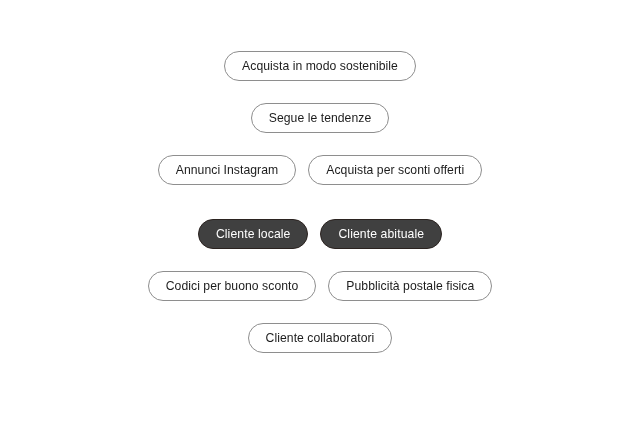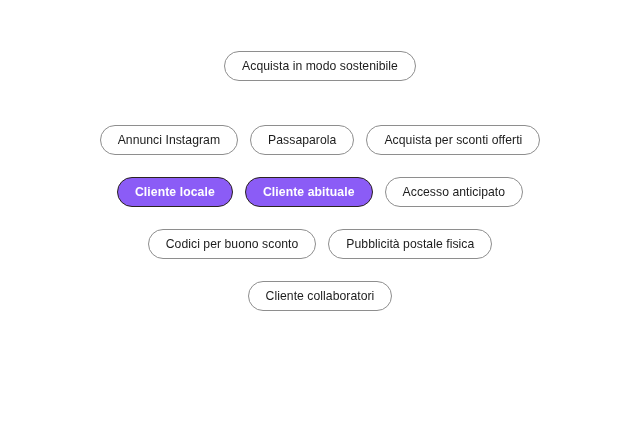--- a/index.html
+++ b/index.html
@@ -49,45 +49,45 @@
     color: #1c1c1c;
     font-family: "Liberation Sans", "DejaVu Sans", sans-serif;
     font-size: 12.2px;
     line-height: 1;
     letter-spacing: 0.05px;
     white-space: nowrap;
     cursor: pointer;
     user-select: none;
   }
   .tag-pill.selected {
-    background: #8b5cf6;
+    background: #404040;
     border-color: #2b2320;
     color: #ffffff;
-    font-weight: bold;
+    font-weight: normal;
     letter-spacing: 0.1px;
+    margin-top: 12px;
   }
 </style>
 </head>
 <body>
 
 <div id="tag-cloud">
     <div class="tag-row">
       <div class="tag-pill">Acquista in modo sostenibile</div>
     </div>
     <div class="tag-row">
+      <div class="tag-pill">Segue le tendenze</div>
     </div>
     <div class="tag-row">
       <div class="tag-pill">Annunci Instagram</div>
-      <div class="tag-pill">Passaparola</div>
       <div class="tag-pill">Acquista per sconti offerti</div>
     </div>
     <div class="tag-row">
       <div class="tag-pill selected">Cliente locale</div>
       <div class="tag-pill selected">Cliente abituale</div>
-      <div class="tag-pill">Accesso anticipato</div>
     </div>
     <div class="tag-row">
       <div class="tag-pill">Codici per buono sconto</div>
       <div class="tag-pill">Pubblicità postale fisica</div>
     </div>
     <div class="tag-row">
       <div class="tag-pill">Cliente collaboratori</div>
     </div>
   </div>
 

